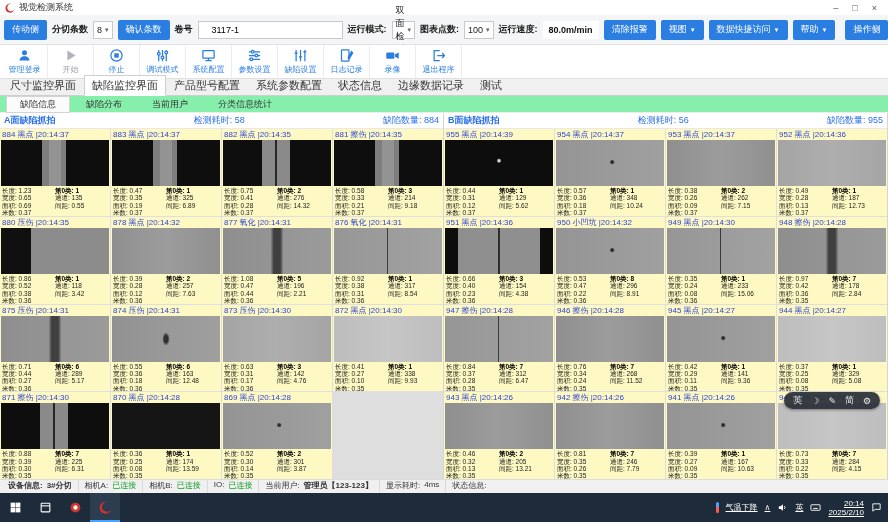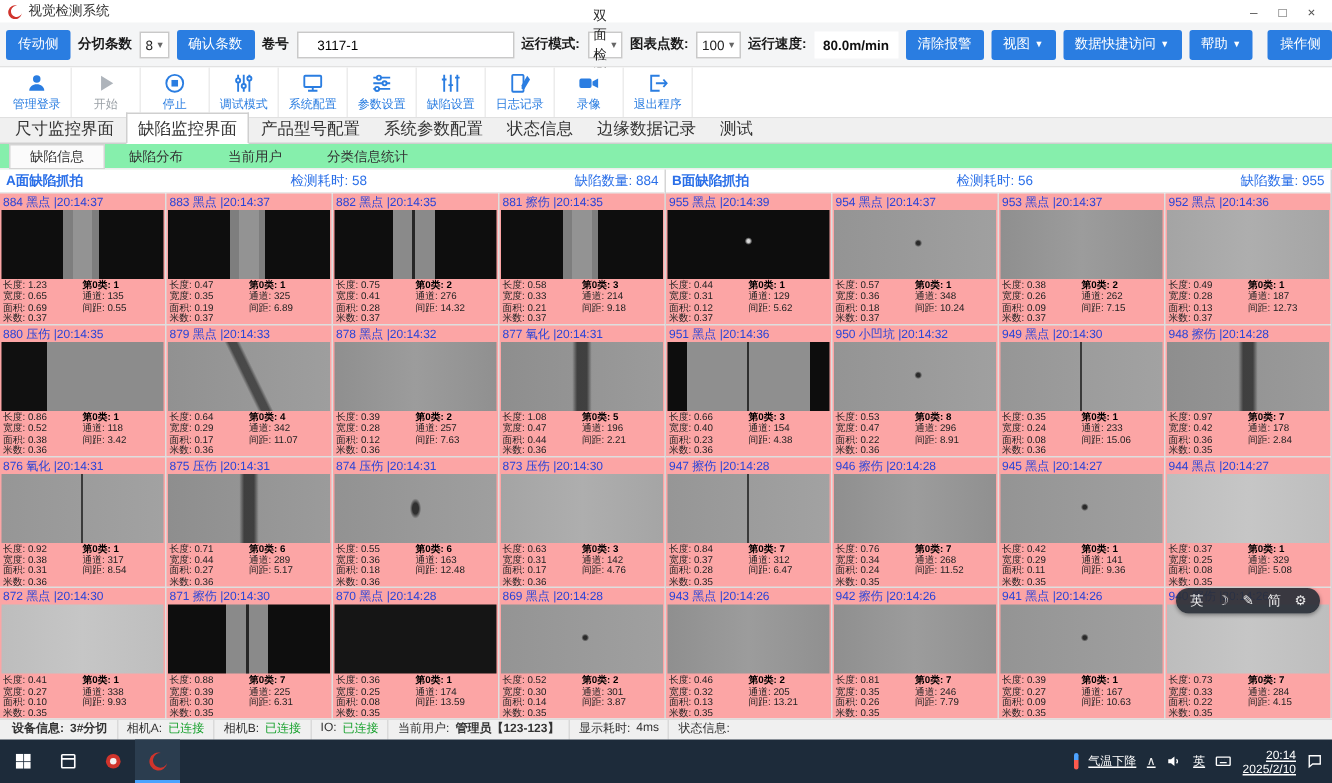--- a/index.html
+++ b/index.html
@@ -39,21 +39,21 @@
   .tabs2 { height:17px; background:#86efac; border-bottom:1px solid #ededed; display:flex; align-items:center; font-size:9px; padding-left:6px; gap:2px; }
   .stab { padding:1px 13px; color:#333; border:1px solid transparent; }
   .stab.active { border-color:#d4d4d4; background:#fbfbfb; }
 
   
   .panels { flex:1; display:flex; background:#fff; min-height:0; }
   .panel { width:50%; display:flex; flex-direction:column; border-right:1px solid #d5d5d5; min-height:0; }
   .ph { height:16px; display:flex; align-items:center; justify-content:space-between; padding:0 4px; font-size:9px; color:#2a6fe8; border-bottom:1px solid #e8e8e8; }
   .ph .pt { font-weight:bold; }
   .cells { flex:1; display:grid; grid-template-columns:repeat(4,1fr); grid-auto-rows:1fr; gap:1px; background:#dedede; min-height:0; }
-  .cell { background:#fca5a5; display:flex; flex-direction:column; overflow:hidden; }
+  .cell { background:#fef9c3; display:flex; flex-direction:column; overflow:hidden; }
   .cell-h { height:11px; flex:none; font-size:8px; color:#2944d8; display:flex; align-items:center; padding:0 2px; white-space:nowrap; overflow:hidden; }
   .cell-img { height:46px; flex:none; margin:0 1px; background:#9a9a9a; }
   .cell-meta { flex:1; display:flex; font-size:6.5px; line-height:7.4px; color:#222; padding:1px 2px 0; }
   .mcol { flex:1; }
   .mr .cls { font-weight:bold; color:#000; }
 
   
   .ci-bs  { background:linear-gradient(90deg,#0e0e0e 0 38%,#7e7e7e 38% 44%,#939393 44% 56%,#7e7e7e 56% 60%,#0e0e0e 60%); }
   .ci-bsl { background:linear-gradient(90deg,rgba(0,0,0,0) 0 48%,#262626 48% 50%,rgba(0,0,0,0) 50%),linear-gradient(90deg,#0e0e0e 0 36%,#8a8a8a 36% 62%,#0e0e0e 62%); }
   .ci-bk  { background:#151515; }
@@ -343,37 +343,20 @@
               <div class="mcol">
                 <div>长度: 0.86</div>
                 <div>宽度: 0.52</div>
                 <div>面积: 0.38</div>
                 <div>米数: 0.36</div>
               </div>
               <div class="mcol mr">
                 <div class="cls">第0类: 1</div>
                 <div>通道: 118</div>
                 <div>间距: 3.42</div>
-              </div>
-            </div>
-          </div>
-          <div class="cell">
-            <div class="cell-h">879 黑点 |20:14:33</div>
-            <div class="cell-img ci-gg"></div>
-            <div class="cell-meta">
-              <div class="mcol">
-                <div>长度: 0.64</div>
-                <div>宽度: 0.29</div>
-                <div>面积: 0.17</div>
-                <div>米数: 0.36</div>
-              </div>
-              <div class="mcol mr">
-                <div class="cls">第0类: 4</div>
-                <div>通道: 342</div>
-                <div>间距: 11.07</div>
               </div>
             </div>
           </div>
           <div class="cell">
             <div class="cell-h">878 黑点 |20:14:32</div>
             <div class="cell-img ci-g"></div>
             <div class="cell-meta">
               <div class="mcol">
                 <div>长度: 0.39</div>
                 <div>宽度: 0.28</div>

